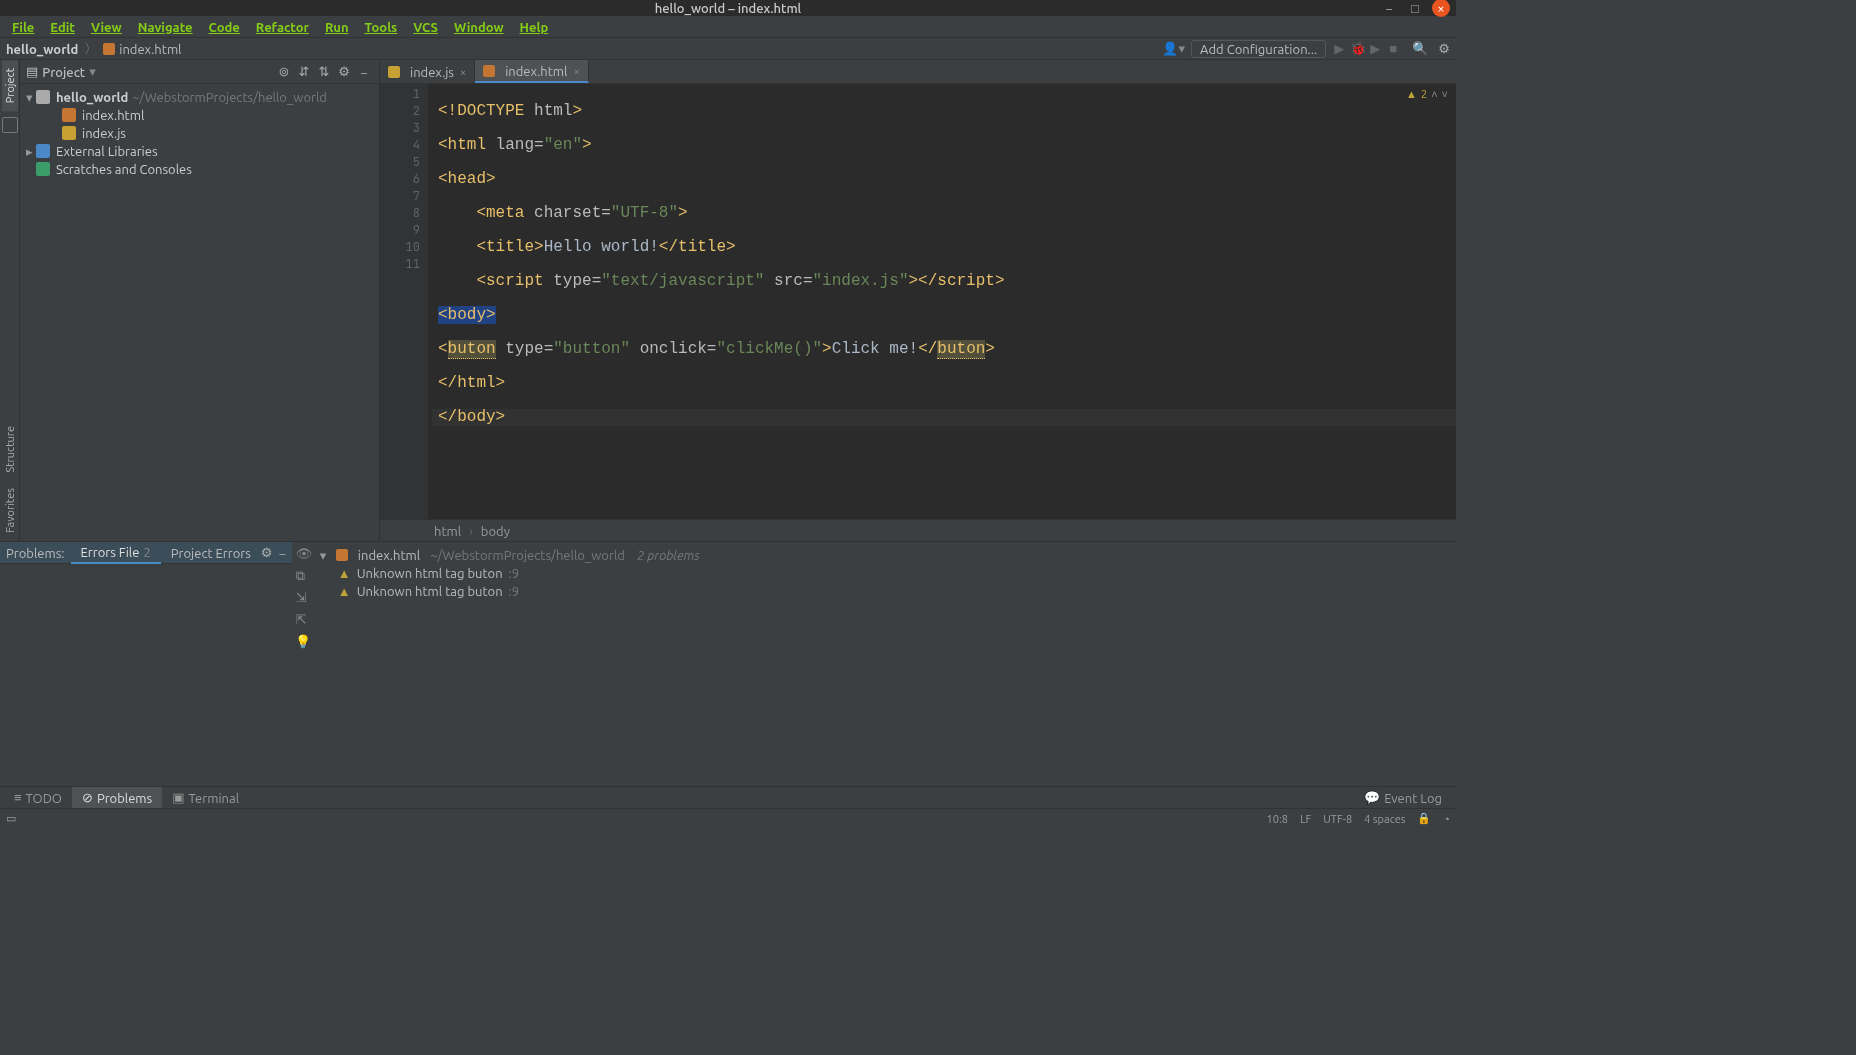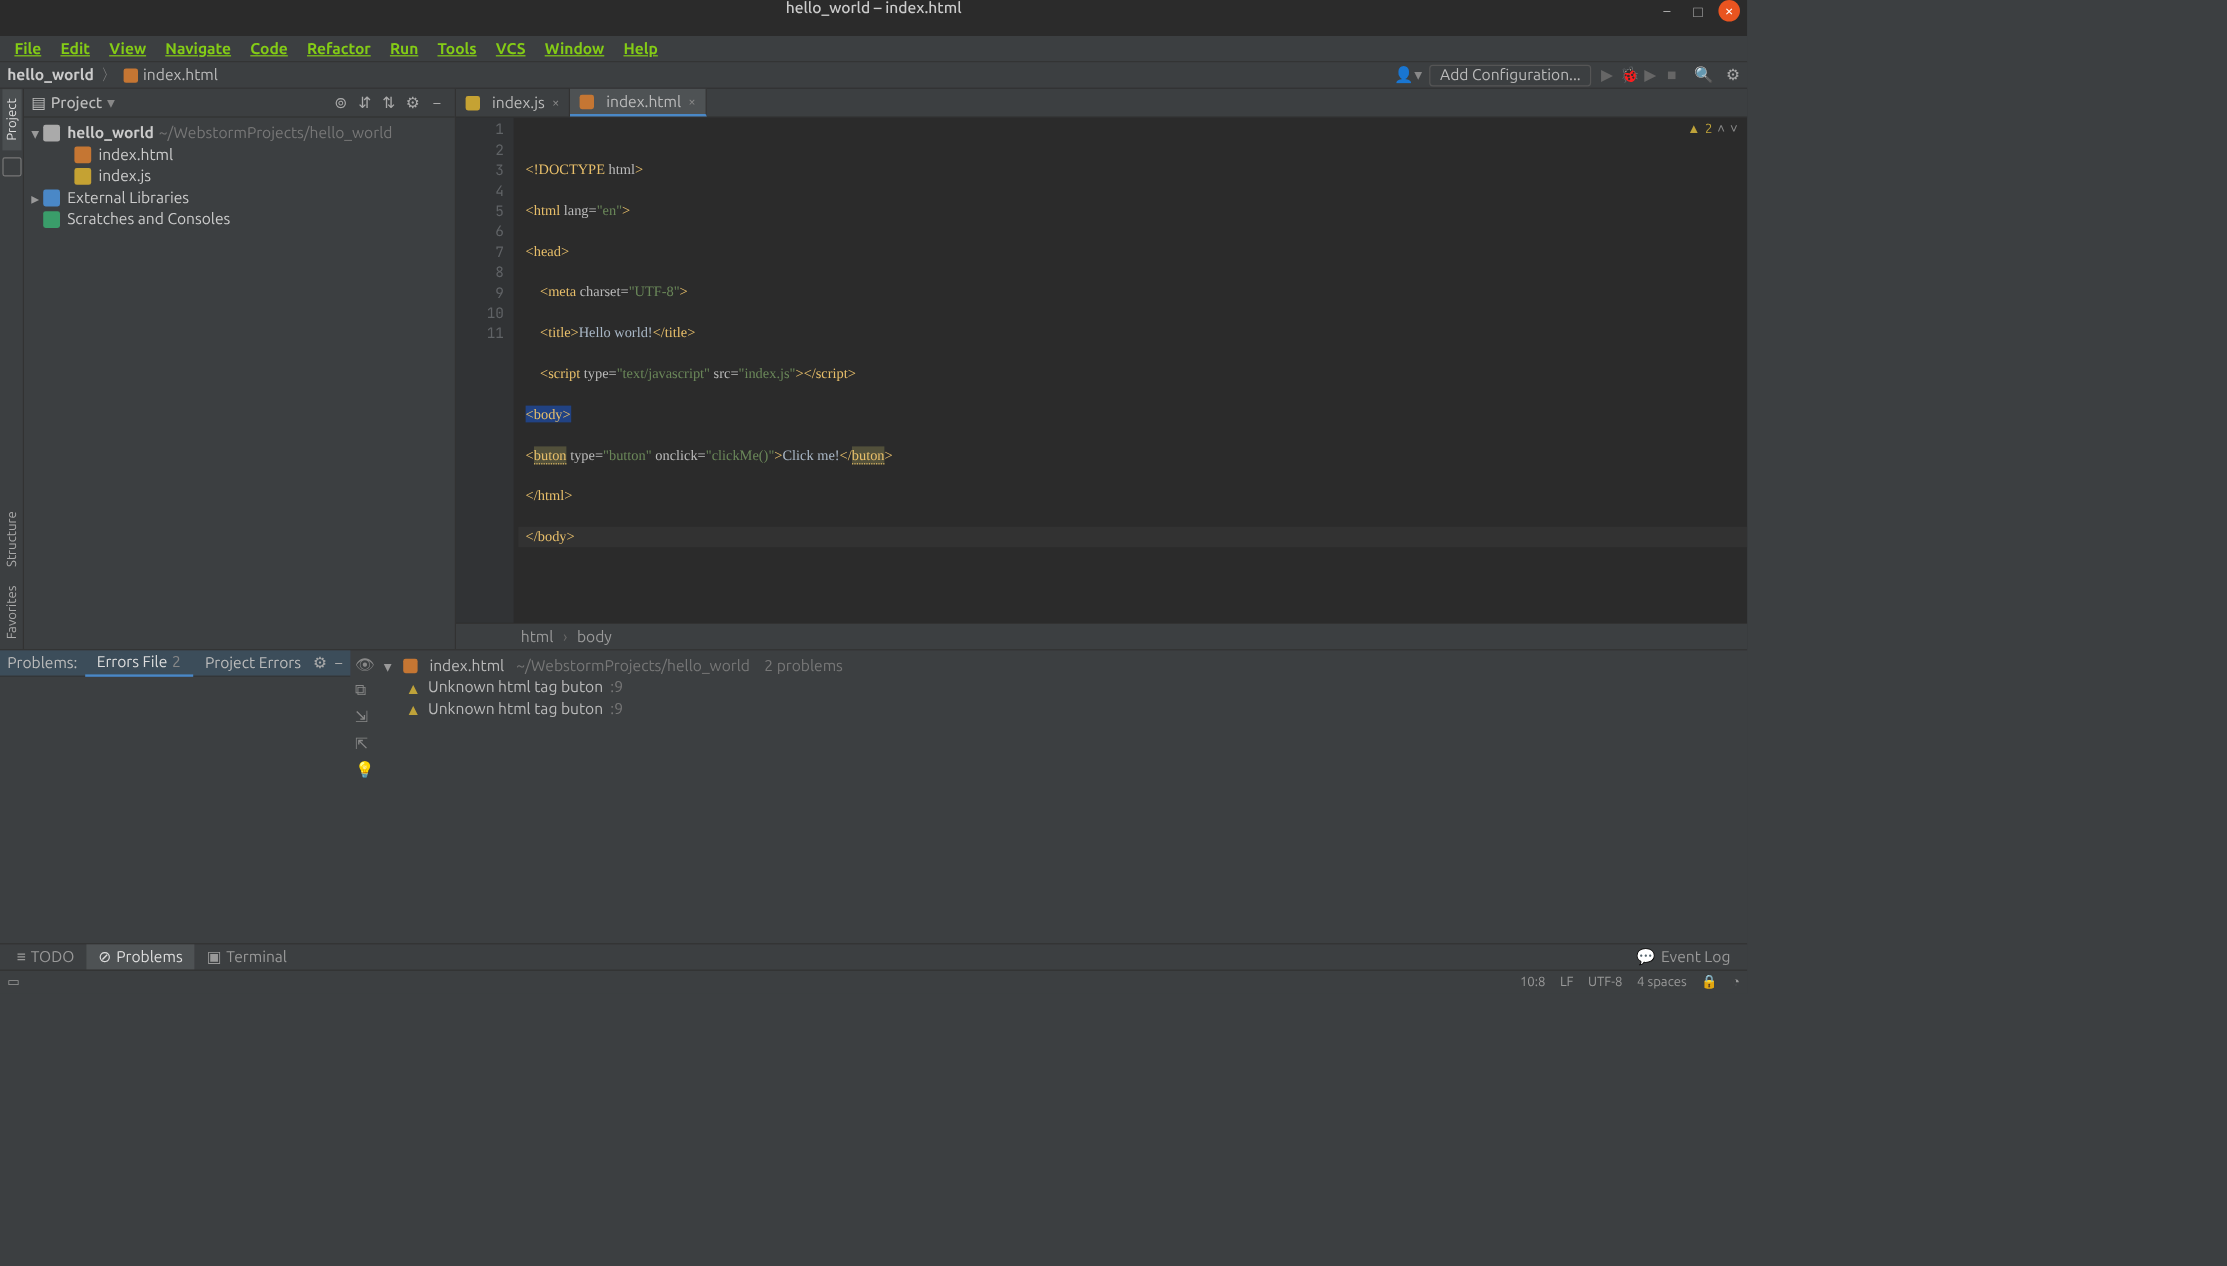--- a/index.html
+++ b/index.html
@@ -8,24 +8,24 @@
   font-size: 13px;
   background: #3c3f41;
   color: #bbbbbb;
   width: 1456px;
   height: 828px;
   overflow: hidden;
   display: flex;
   flex-direction: column;
 }
 .titlebar {
-  height: 30px;
+  height: 16px;
   background: #2b2b2b;
   display: flex;
-  align-items: flex-start;
+  align-items: center;
   justify-content: center;
   position: relative;
 }
 .titlebar-title { color: #cccccc; font-weight: 500; }
 .titlebar-controls {
   position: absolute;
   right: 6px;
   display: flex;
   gap: 8px;
   align-items: center;
@@ -147,24 +147,24 @@
   background: #313335;
   text-align: right;
   padding: 2px 8px 0 0;
   font-family: "JetBrains Mono", "Consolas", monospace;
   font-size: 12px;
   color: #606366;
   line-height: 17px;
 }
 .code {
   flex: 1;
-  font-family: Liberation Serif, serif;
-  font-size: 12px;
+  font-family: Liberation Mono, monospace;
+  font-size: 16px;
   line-height: 17px;
-  padding: 18px 0 0 4px;
+  padding: 2px 0 0 4px;
   color: #a9b7c6;
   white-space: pre;
 }
 .code .tag { color: #e8bf6a; }
 .code .attr { color: #bababa; }
 .code .str { color: #6a8759; }
 .code .txt { color: #a9b7c6; }
 .code .unk { color: #e8bf6a; border-bottom: 1px dotted #e8bf6a; background: #52503a; }
 .code .line { display: block; padding-left: 6px; }
 .code .hl { background: #323232; display: block; }
@@ -430,21 +430,21 @@
       <span class="picon">⇲</span>
       <span class="picon">⇱</span>
       <span class="picon">💡</span>
     </div>
     <div class="problems-tree">
       <div class="problems-row">
         <span class="tree-arrow">▾</span>
         <span class="file-icon"></span>
         <span>index.html</span>
         <span class="tree-path">~/WebstormProjects/hello_world</span>
-        <span class="tree-path" style="margin-left:6px;">2 problems</span>
+        <span class="tree-path" style="margin-left:6px;font-style:italic;">2 problems</span>
       </div>
       <div class="problems-row indent">
         <span class="warn-icon">▲</span>
         <span>Unknown html tag buton</span>
         <span class="line-ref">:9</span>
       </div>
       <div class="problems-row indent">
         <span class="warn-icon">▲</span>
         <span>Unknown html tag buton</span>
         <span class="line-ref">:9</span>

